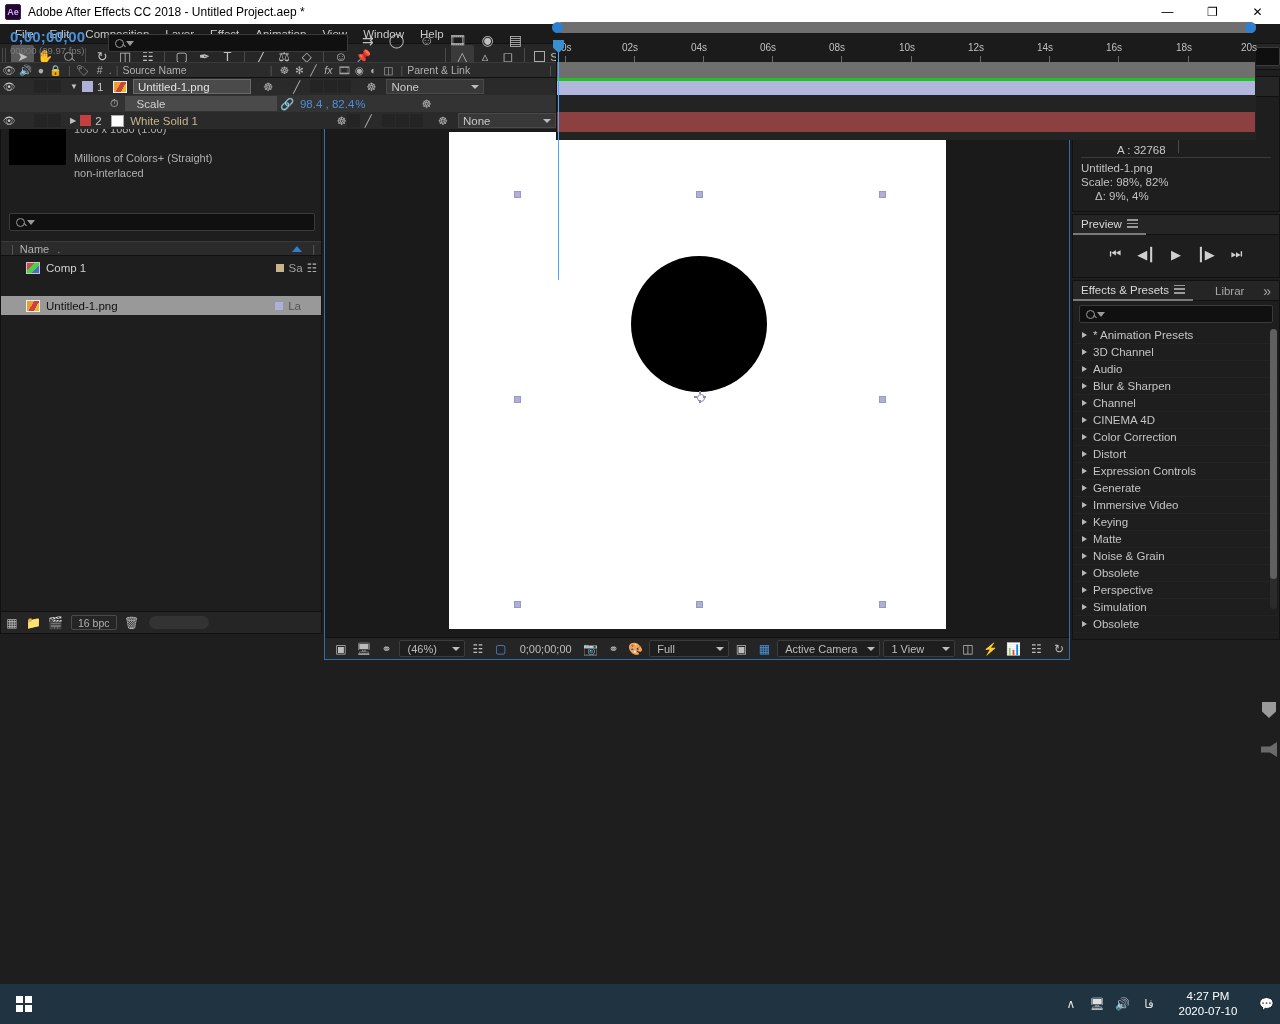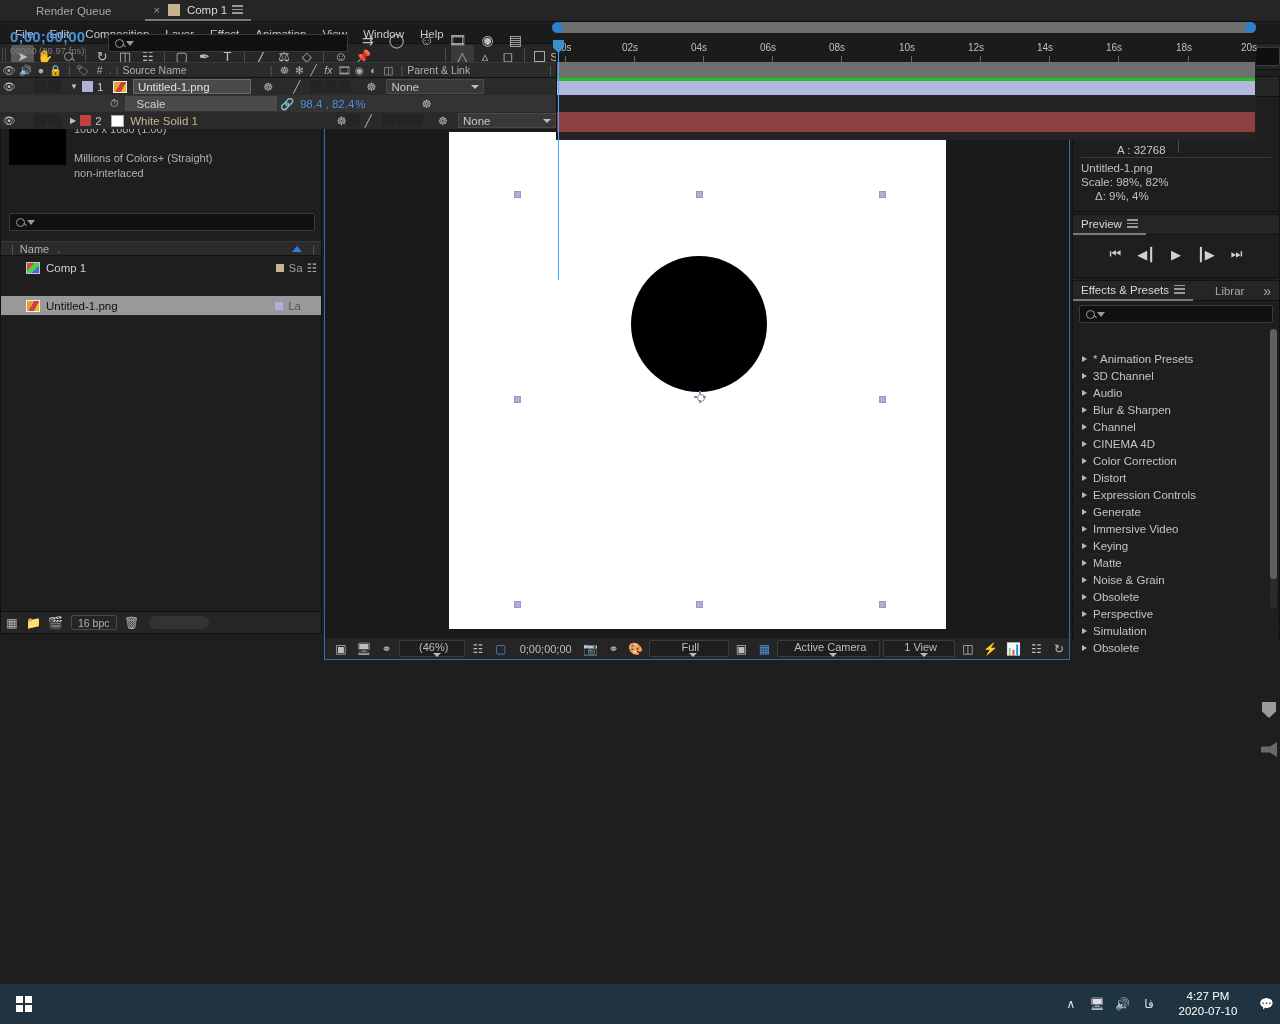--- a/index.html
+++ b/index.html
@@ -143,21 +143,21 @@
       linear-gradient(to bottom,transparent 5px,#8a8ca8 5px 7px,transparent 7px);
     -webkit-mask:radial-gradient(circle 6px at 6px 6px,transparent 0 3px,#000 3px);
             mask:radial-gradient(circle 6px at 6px 6px,transparent 0 3px,#000 3px);}
   .comp-foot{ position:absolute; left:0; bottom:0; width:744px; height:22px;
               background:#252525; border-top:1px solid #111; display:flex;align-items:center;
               padding-left:6px; gap:3px; }
   .cf-ic{ width:20px;height:18px;display:flex;align-items:center;justify-content:center;
           color:#bdbdbd;font-size:12px; }
   .cf-sel{ height:17px;background:#1e1e1e;border:1px solid #3c3c3c;border-radius:2px;
            color:#bdbdbd;font-size:11px;display:flex;align-items:center;
-           padding:0 4px 0 7px;justify-content:space-between;flex-direction:column;}
+           padding:0 4px 0 7px;justify-content:space-between;}
   .caretd{ width:0;height:0;border-left:4px solid transparent;border-right:4px solid transparent;
            border-top:4px solid #bdbdbd;margin-left:6px;}
   .cf-txt{ color:#bdbdbd;font-size:11px;margin:0 6px; }
 
   
   #info{ left:1072px; top:76px; width:208px; height:136px; }
   .info-body{ position:relative; padding:6px 0 0 0; }
   .color-chip{ position:absolute; left:9px; top:10px; width:25px;height:24px;background:#fff;border:1px solid #777;}
   .rgba{ position:absolute; left:44px; top:4px; line-height:14px; font-size:11.5px; color:#c8c8c8;}
   .vdiv{ position:absolute; left:105px; top:6px; width:1px;height:50px;background:#4a4a4a;}
@@ -166,21 +166,21 @@
   .hdiv{ position:absolute; left:8px; top:60px; width:190px;height:1px;background:#3a3a3a;}
   .info-lines{ position:absolute; left:8px; top:64px; line-height:14px; font-size:11.5px; color:#c0c0c0;}
 
   #preview{ left:1072px; top:214px; width:208px; height:64px; }
   .prev-ctrls{ display:flex;align-items:center;justify-content:center;gap:16px;height:38px;
                color:#d0d0d0;font-size:13px;}
 
   #fx{ left:1072px; top:280px; width:208px; height:360px; }
   .fx-search{ margin:4px 6px 0 6px; height:18px;background:#101010;border:1px solid #3a3a3a;
               border-radius:2px;display:flex;align-items:center;padding-left:6px;}
-  .fx-list{ position:absolute; left:1px; top:46px; width:204px; height:312px; overflow:hidden;margin-top:24px;}
+  .fx-list{ position:absolute; left:1px; top:46px; width:204px; height:312px; overflow:hidden;}
   .fx-row{ height:17px;display:flex;align-items:center;padding-left:8px;
            border-bottom:1px solid #232323; color:#c4c4c4; font-size:11.5px;}
   .fx-tri{ width:0;height:0;border-top:3.5px solid transparent;border-bottom:3.5px solid transparent;
            border-left:5px solid #b8b8b8;margin-right:6px;}
   .fx-scroll{ position:absolute; right:2px; top:48px; width:7px; height:280px;
               background:#2b2b2b;border-radius:4px;}
   .fx-thumb{ position:absolute; right:2px; top:48px; width:7px;height:250px;
              background:#606060;border-radius:4px;}
 
   
@@ -250,20 +250,29 @@
   .tray-ic{ width:26px;height:40px;display:flex;align-items:center;justify-content:center;
             color:#e0e0e0;font-size:12px;}
   .clock{ width:92px;height:40px;display:flex;flex-direction:column;align-items:center;
           justify-content:center;color:#fff;font-size:11.5px;line-height:15px;}
 </style>
 </head>
 <body>
 
 <div class="app">
 
+  <div class="titlebar">
+    <div class="ae-badge">Ae</div>
+    <div class="title-text">Adobe After Effects CC 2018 - Untitled Project.aep *</div>
+    <div class="win-btns">
+      <div class="win-btn">—</div>
+      <div class="win-btn">❐</div>
+      <div class="win-btn close">✕</div>
+    </div>
+  </div>
 
   <div class="menubar">
     <div class="menu-item">File</div>
     <div class="menu-item">Edit</div>
     <div class="menu-item">Composition</div>
     <div class="menu-item">Layer</div>
     <div class="menu-item">Effect</div>
     <div class="menu-item">Animation</div>
     <div class="menu-item">View</div>
     <div class="menu-item">Window</div>

